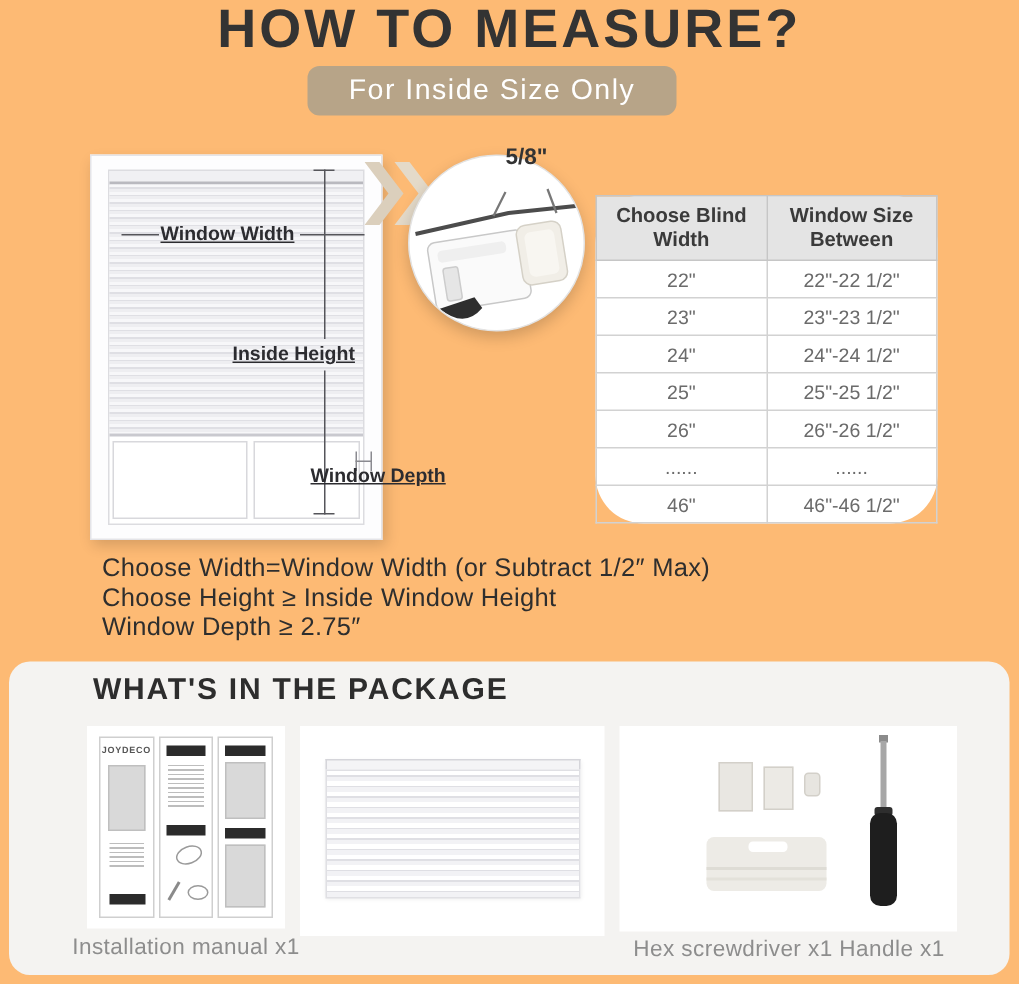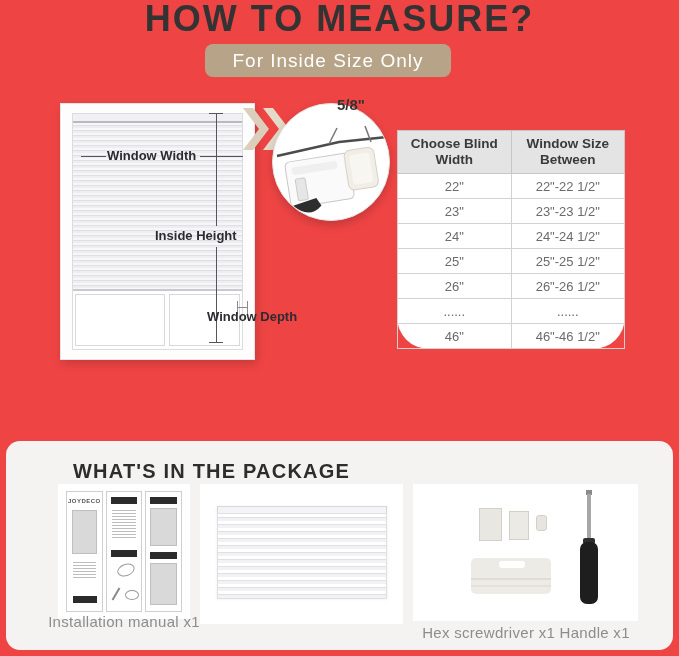--- a/index.html
+++ b/index.html
@@ -1,18 +1,18 @@
 <!DOCTYPE html>
 <html><head>
 <meta charset="utf-8">
 <style>
   html,body{margin:0;padding:0;background:#ffffff;}
   .stage{
     position:relative;width:679px;height:656px;overflow:hidden;
-    background:#ef4444;font-family:"Liberation Sans",sans-serif;
+    background:#fdba74;font-family:"Liberation Sans",sans-serif;
     -webkit-font-smoothing:antialiased;
   }
   
   .title{
     position:absolute;left:0;top:-2px;width:679px;text-align:center;
     font-size:36px;font-weight:800;letter-spacing:2px;color:#333333;margin:0;
   }
   .badge{
     position:absolute;left:205px;top:44px;width:246px;height:33px;
     background:#b7a488;border-radius:8px;color:#ffffff;
@@ -37,21 +37,21 @@
     background:repeating-linear-gradient(
       to bottom,#f7f7f9 0px,#f7f7f9 2px,#dfdfe4 2px,#dfdfe4 3px,#eeeef1 3px,#eeeef1 5px);
     border-bottom:2px solid #c9c9cf;
   }
   .pane{position:absolute;top:180px;bottom:3px;border:1px solid #d8d8dc;background:#ffffff;}
   .pane.p1{left:2px;width:88px;}
   .pane.p2{left:96px;right:2px;}
   .mline{position:absolute;background:#55555a;}
   .lbl{
     position:absolute;font-size:13px;font-weight:600;color:#2c2c30;
-    white-space:nowrap;line-height:14px;
+    white-space:nowrap;line-height:14px;text-decoration:underline;
   }
   .depth-h{position:absolute;left:176px;top:197px;width:11px;height:13px;}
   .depth-h .bar{position:absolute;background:#8a8a90;}
   
   .chevrons{position:absolute;left:243px;top:104px;width:48px;height:50px;}
   
   .detail-circle{
     position:absolute;left:272px;top:103px;width:116px;height:116px;
     background:#ffffff;border:1px solid #e3e3e3;border-radius:50%;
     box-shadow:0 4px 10px rgba(0,0,0,.18);overflow:hidden;
@@ -77,32 +77,32 @@
   .instructions{
     position:absolute;left:68px;top:369px;font-size:17px;color:#2e2e2e;
     line-height:19.5px;letter-spacing:.2px;
   }
   
   .panel{
     position:absolute;left:6px;top:441px;width:667px;height:209px;
     background:#f4f3f1;border-radius:14px;
   }
   .pkg-heading{
-    position:absolute;left:56px;top:8px;margin:11px;
+    position:absolute;left:56px;top:8px;margin:0;
     font-size:20px;font-weight:800;letter-spacing:1.2px;color:#2d2d2d;
   }
   .card{position:absolute;top:43px;background:#ffffff;}
   .card1{left:52px;width:132px;height:135px;}
   .card2{left:194px;width:203px;height:140px;}
   .card3{left:407px;width:225px;height:137px;}
   .caption{
     position:absolute;font-size:15px;color:#8d8d8d;text-align:center;
     letter-spacing:.3px;line-height:17px;
   }
-  .cap1{left:30px;top:172px;width:176px;}
+  .cap1{left:30px;top:182px;width:176px;}
   .cap2{left:210px;top:190px;width:170px;}
   .cap3{left:395px;top:183px;width:250px;}
   
   .manual{position:absolute;left:8px;top:7px;right:8px;bottom:7px;display:flex;gap:3px;}
   .mpanel{flex:1;border:1px solid #cfcfcf;background:#fff;position:relative;overflow:hidden;}
   .brand{font-size:6px;letter-spacing:.5px;color:#555;text-align:center;margin-top:6px;font-weight:700;}
   .mimg{background:#d9d9d9;border:1px solid #bfbfbf;}
   .mbar{background:#2b2b2b;height:7px;}
   .mtext{background:repeating-linear-gradient(to bottom,#bdbdbd 0 1px,#fff 1px 3px);}
   
@@ -217,20 +217,25 @@
           <td>......</td>
           <td>......</td>
         </tr>
       <tr>
           <td>46"</td>
           <td>46"-46 1/2"</td>
         </tr>
     </tbody>
   </table>
 
+  <div class="instructions">
+    <div>Choose Width=Window Width (or Subtract 1/2″ Max)</div>
+    <div>Choose Height ≥ Inside Window Height</div>
+    <div>Window Depth ≥ 2.75″</div>
+  </div>
 
   <div class="panel">
     <h2 class="pkg-heading">WHAT'S IN THE PACKAGE</h2>
 
     <div class="card card1">
       <div class="manual">
         <div class="mpanel">
           <div class="brand">JOYDECO</div>
           <div class="mimg" style="position:absolute;left:5px;top:18px;right:5px;height:42px;"></div>
           <div class="mtext" style="position:absolute;left:6px;top:70px;right:6px;height:16px;"></div>

